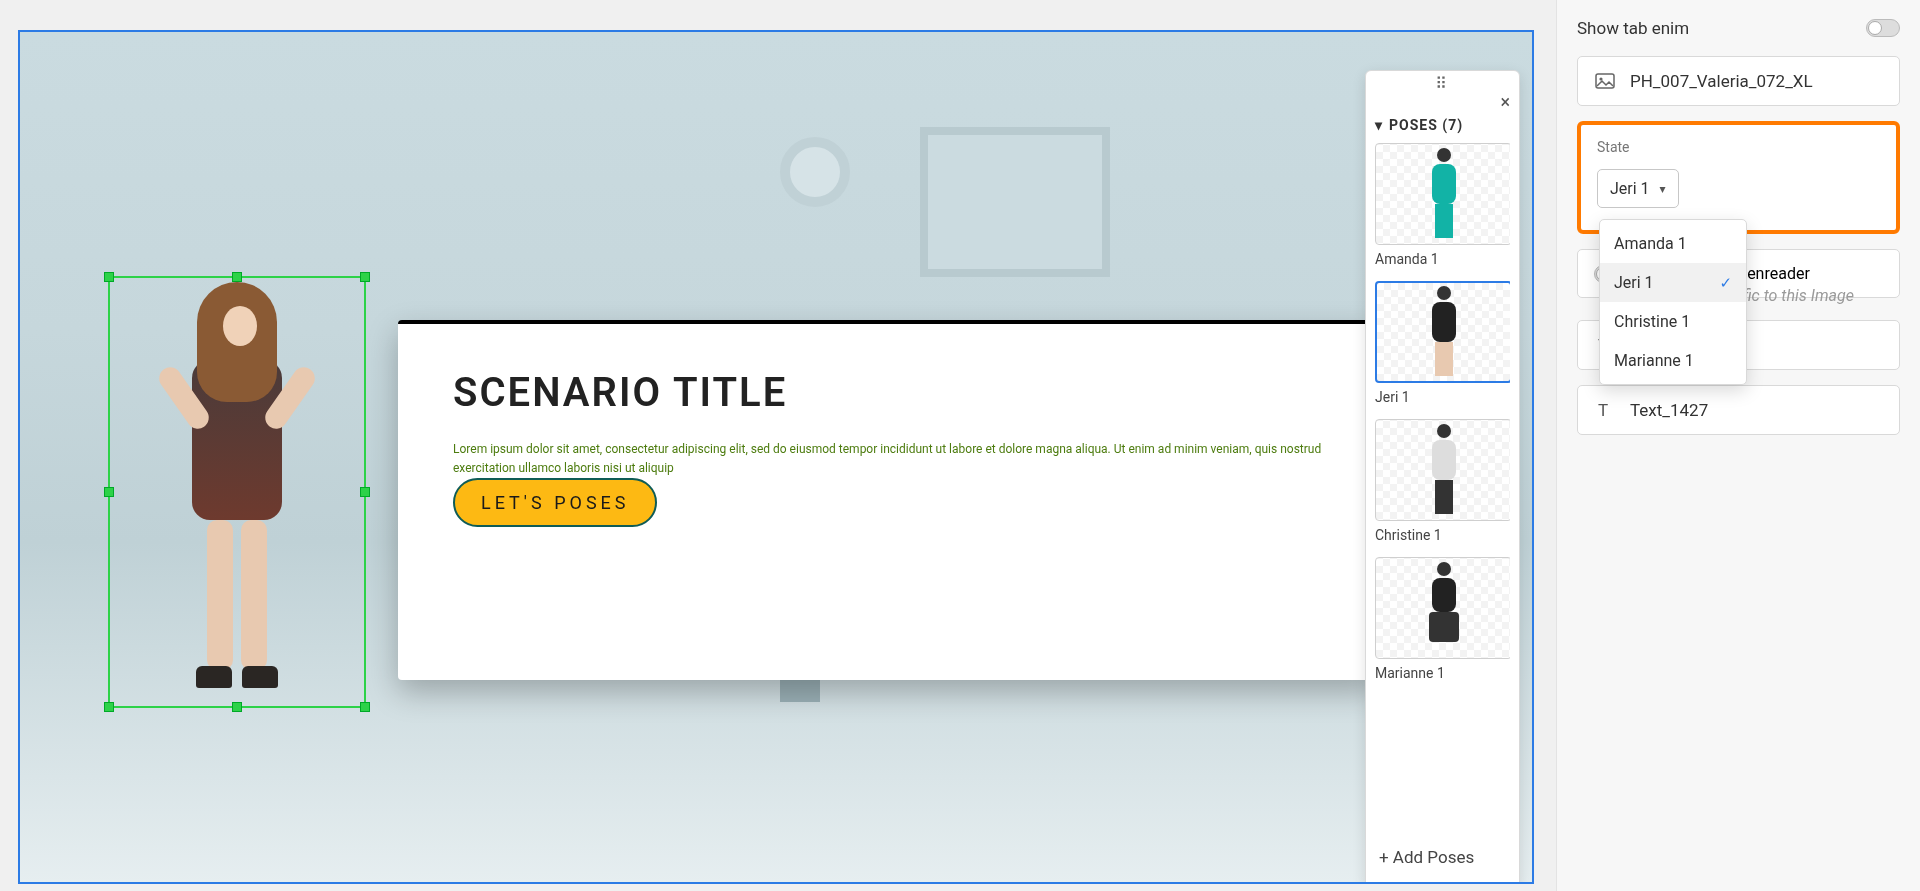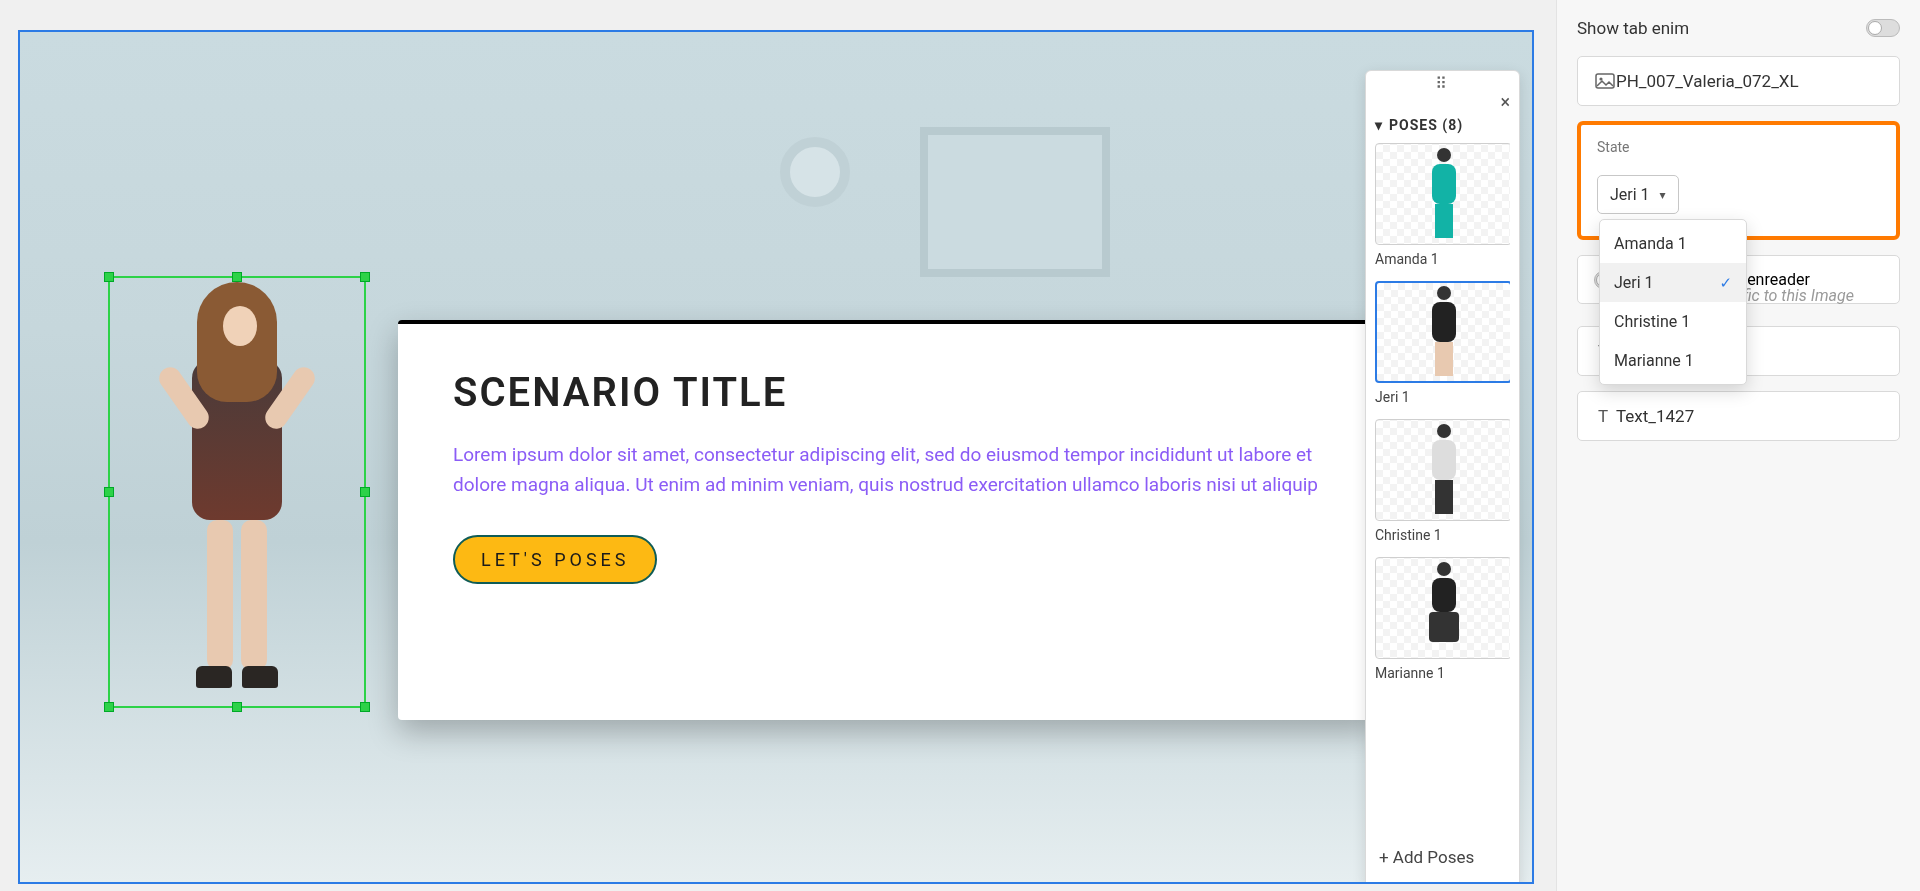--- a/index.html
+++ b/index.html
@@ -26,23 +26,23 @@
 .char .body{width:90px;height:160px;background:linear-gradient(#4a3b3a,#6e3a2e);border-radius:18px;margin:4px auto 0}
 .char .arms{position:absolute;top:75px;left:6px;width:128px;height:90px}
 .char .arm{position:absolute;width:22px;height:70px;background:#e8c9b0;border-radius:11px}
 .char .arm.l{left:0;transform:rotate(-35deg)}.char .arm.r{right:0;transform:rotate(35deg)}
 .char .legs{width:84px;height:150px;margin:0 auto;display:flex;gap:8px;justify-content:center}
 .char .leg{width:26px;height:150px;background:#e8c9b0;border-radius:10px}
 .char .shoe{width:36px;height:22px;background:#2a2623;border-radius:6px 6px 3px 3px;margin-top:-4px}
 .char .shoes{display:flex;gap:10px;justify-content:center}
 
 
-.card { position:absolute; left:378px; top:288px; width:980px; height:400px; background:#fff; border-radius:4px; box-shadow:0 12px 30px rgba(0,0,0,.25); border-top:4px solid #000; padding:45px 55px; }
+.card { position:absolute; left:378px; top:288px; width:980px; height:360px; background:#fff; border-radius:4px; box-shadow:0 12px 30px rgba(0,0,0,.25); border-top:4px solid #000; padding:45px 55px; }
 .card h1{font-size:40px;letter-spacing:2px;font-weight:600;color:#222;margin-bottom:24px}
-.card p{font-size:19px;line-height:1.6;color:#8b5cf6;margin-bottom:34px}
+.card p{font-size:12px;line-height:1.6;color:#4d7c0f;}
 .begin-btn{display:inline-block;background:#fdb913;border:2px solid #0f5c56;border-radius:999px;padding:12px 26px;font-size:18px;letter-spacing:4px;color:#1a1a1a;cursor:pointer}
 
 
 .poses-panel{position:absolute;left:1345px;top:38px;width:155px;height:818px;background:#fff;border:1px solid #d9d9d9;border-radius:6px;box-shadow:0 4px 14px rgba(0,0,0,.12);display:flex;flex-direction:column;padding:8px 9px;z-index:5}
 .poses-panel .grip{text-align:center;color:#666;font-size:16px;letter-spacing:3px;line-height:10px;margin-bottom:4px}
 .poses-panel .close{align-self:flex-end;font-size:18px;color:#555;cursor:pointer;line-height:1;margin-bottom:6px}
 .poses-head{display:flex;align-items:center;gap:6px;font-size:14px;font-weight:700;letter-spacing:1px;color:#333;margin-bottom:10px;cursor:pointer}
 .poses-list{display:flex;flex-direction:column;gap:6px;overflow:auto;flex:1}
 .pose-item .thumb{width:137px;height:102px;background:repeating-conic-gradient(#f3f3f3 0 25%,#fff 0 50%) 0/14px 14px;border:1px solid #cfcfcf;border-radius:4px;display:flex;align-items:center;justify-content:center;position:relative;cursor:pointer}
 .pose-item.sel .thumb{border:2px solid #2c7be5}
@@ -56,24 +56,24 @@
 .fig.white .ftr{background:#ddd}.fig.white .flg{background:#333}
 .fig.sit .ftr{background:#222;height:34px}.fig.sit .flg{width:30px;height:30px;background:#333;border-radius:4px}
 .add-poses{font-size:17px;color:#444;padding:12px 4px;cursor:pointer}
 
 
 .props{position:absolute;left:1556px;top:0;width:364px;height:891px;background:#f7f7f7;border-left:1px solid #e3e3e3;padding:18px 20px 0}
 .row{display:flex;align-items:center;justify-content:space-between;margin-bottom:18px}
 .row .lab{font-size:17px;color:#333}
 .toggle{width:34px;height:18px;border-radius:999px;background:#ddd;border:1px solid #bbb;position:relative;cursor:pointer}
 .toggle .knob{position:absolute;left:1px;top:1px;width:14px;height:14px;border-radius:50%;background:#fff;border:1px solid #aaa}
-.prop-card{background:#fff;border:1px solid #d9d9d9;border-radius:5px;padding:13px 16px;display:flex;align-items:center;font-size:17px;color:#333;margin-bottom:15px;cursor:pointer}
+.prop-card{background:#fff;border:1px solid #d9d9d9;border-radius:5px;padding:13px 16px;display:flex;align-items:center;gap:14px;font-size:17px;color:#333;margin-bottom:15px;cursor:pointer}
 .prop-card .ic{width:22px;height:22px;display:flex;align-items:center;justify-content:center;color:#555}
 .state-box{position:relative;background:#fff;border:4px solid #ff7a00;border-radius:6px;padding:14px 16px 22px;margin-bottom:15px}
-.state-box .slab{font-size:14px;color:#777;margin-bottom:20px}
+.state-box .slab{font-size:14px;color:#777;margin-bottom:14px}
 .dd{display:inline-flex;align-items:center;gap:10px;border:1px solid #c7c7c7;border-radius:5px;padding:9px 12px;font-size:16px;color:#333;cursor:pointer;background:#fff}
 .dd .chev{font-size:12px;color:#555}
 .menu{position:absolute;left:18px;top:94px;width:148px;background:#fff;border:1px solid #d9d9d9;border-radius:5px;box-shadow:0 6px 18px rgba(0,0,0,.15);padding:4px 0;z-index:20}
 .menu .mi{display:flex;align-items:center;justify-content:space-between;padding:10px 14px;font-size:16px;color:#333;cursor:pointer}
 .menu .mi.sel{background:#f1f1f1}
 .menu .mi .ck{color:#2c7be5;font-size:15px}
 .hint{position:absolute;left:186px;top:286px;font-size:16px;color:#9a9a9a;font-style:italic;pointer-events:none}
 .hidebox{background:#fff;border:1px solid #d9d9d9;border-radius:5px;padding:14px 16px;display:flex;align-items:center;gap:14px;margin-top:-2px;margin-bottom:22px}
 svg{display:block}
 </style>
@@ -123,21 +123,21 @@
     <h1>SCENARIO TITLE</h1>
     <p>Lorem ipsum dolor sit amet, consectetur adipiscing elit, sed do eiusmod tempor incididunt ut labore et dolore magna aliqua. Ut enim ad minim veniam, quis nostrud exercitation ullamco laboris nisi ut aliquip</p>
     <span class="begin-btn">LET'S POSES</span>
   </div>
 
   <div class="poses-panel">
     <div class="grip">⠿</div>
     <div class="close">×</div>
     <div class="poses-head">
       <span>▾</span>
-      <span>POSES (8)</span>
+      <span>POSES (7)</span>
     </div>
     <div class="poses-list" id="poses-list">
         <div class="pose-item">
           <div class="thumb">
             <div class="fig teal">
               <div class="fhd"></div>
               <div class="ftr"></div>
               <div class="flg"></div>
             </div>
           </div>

